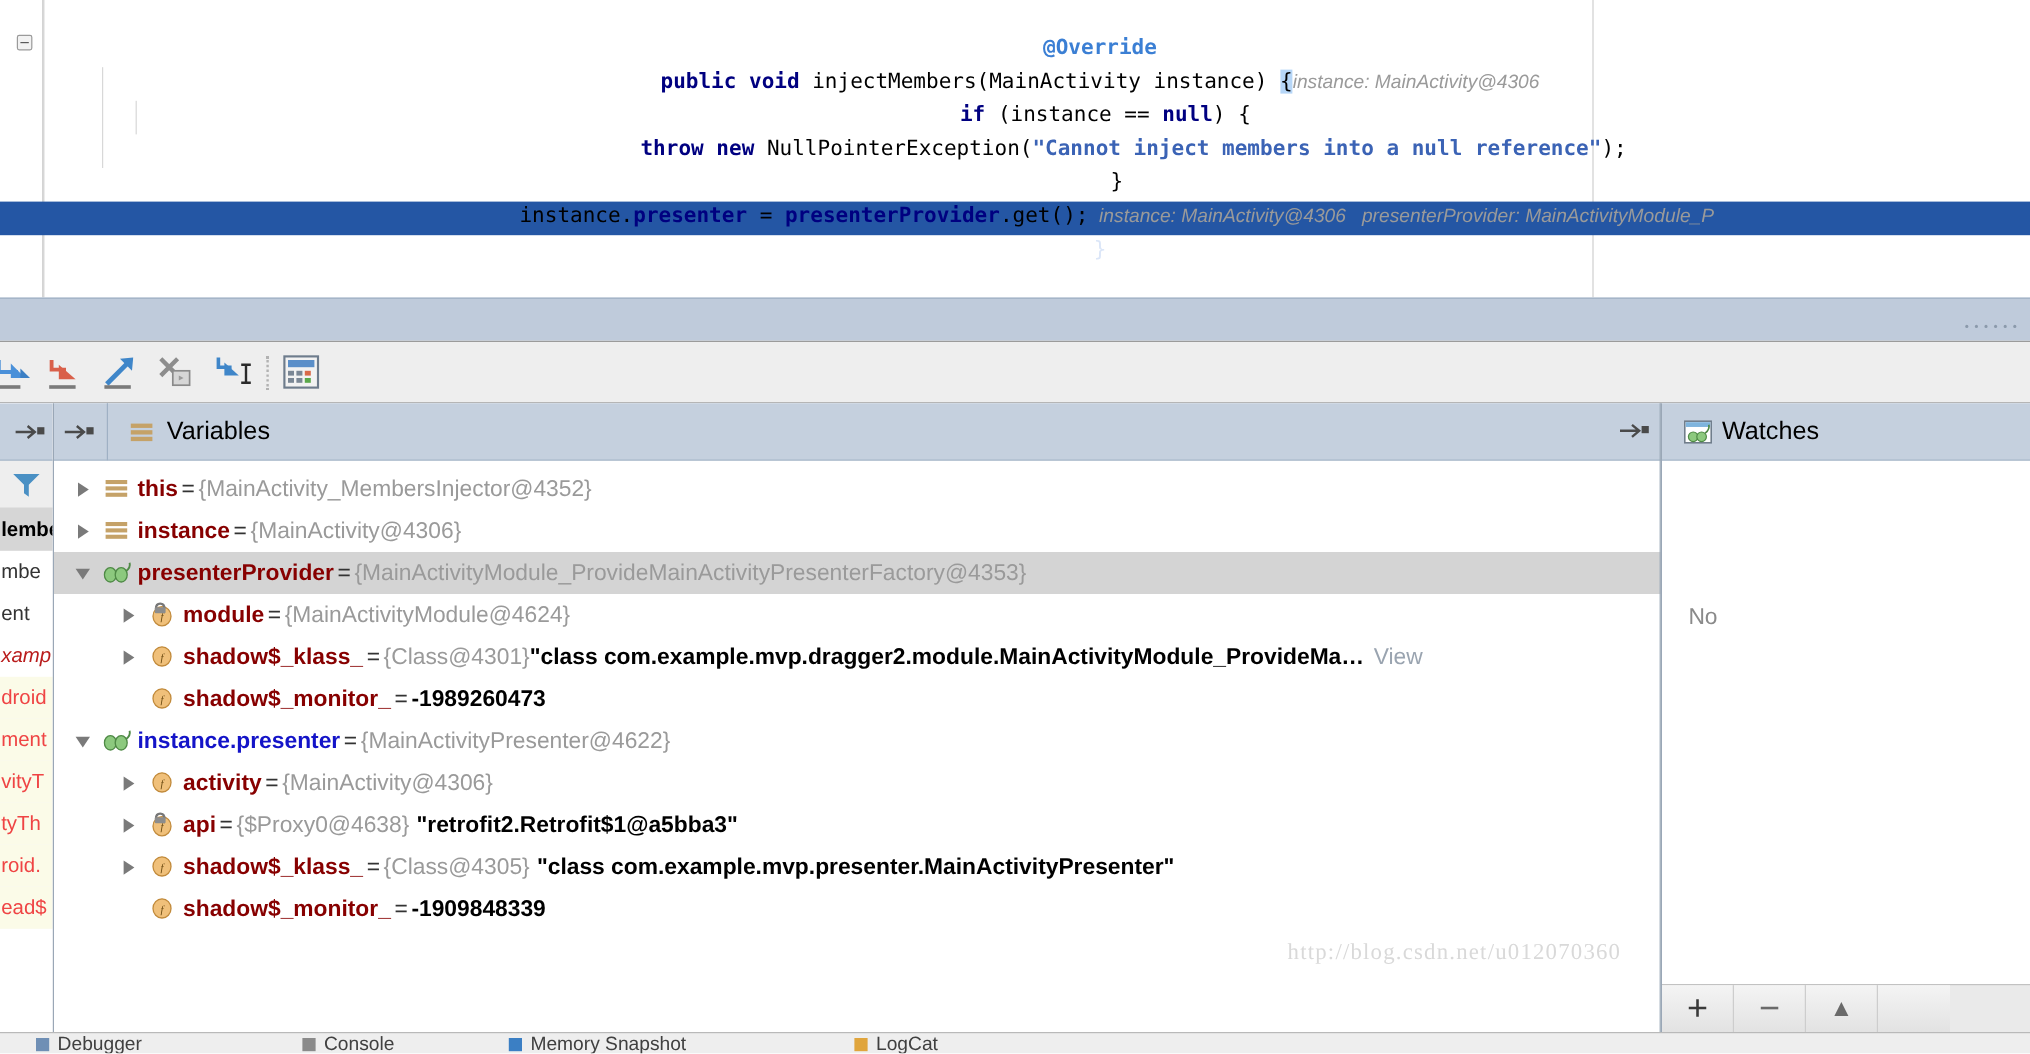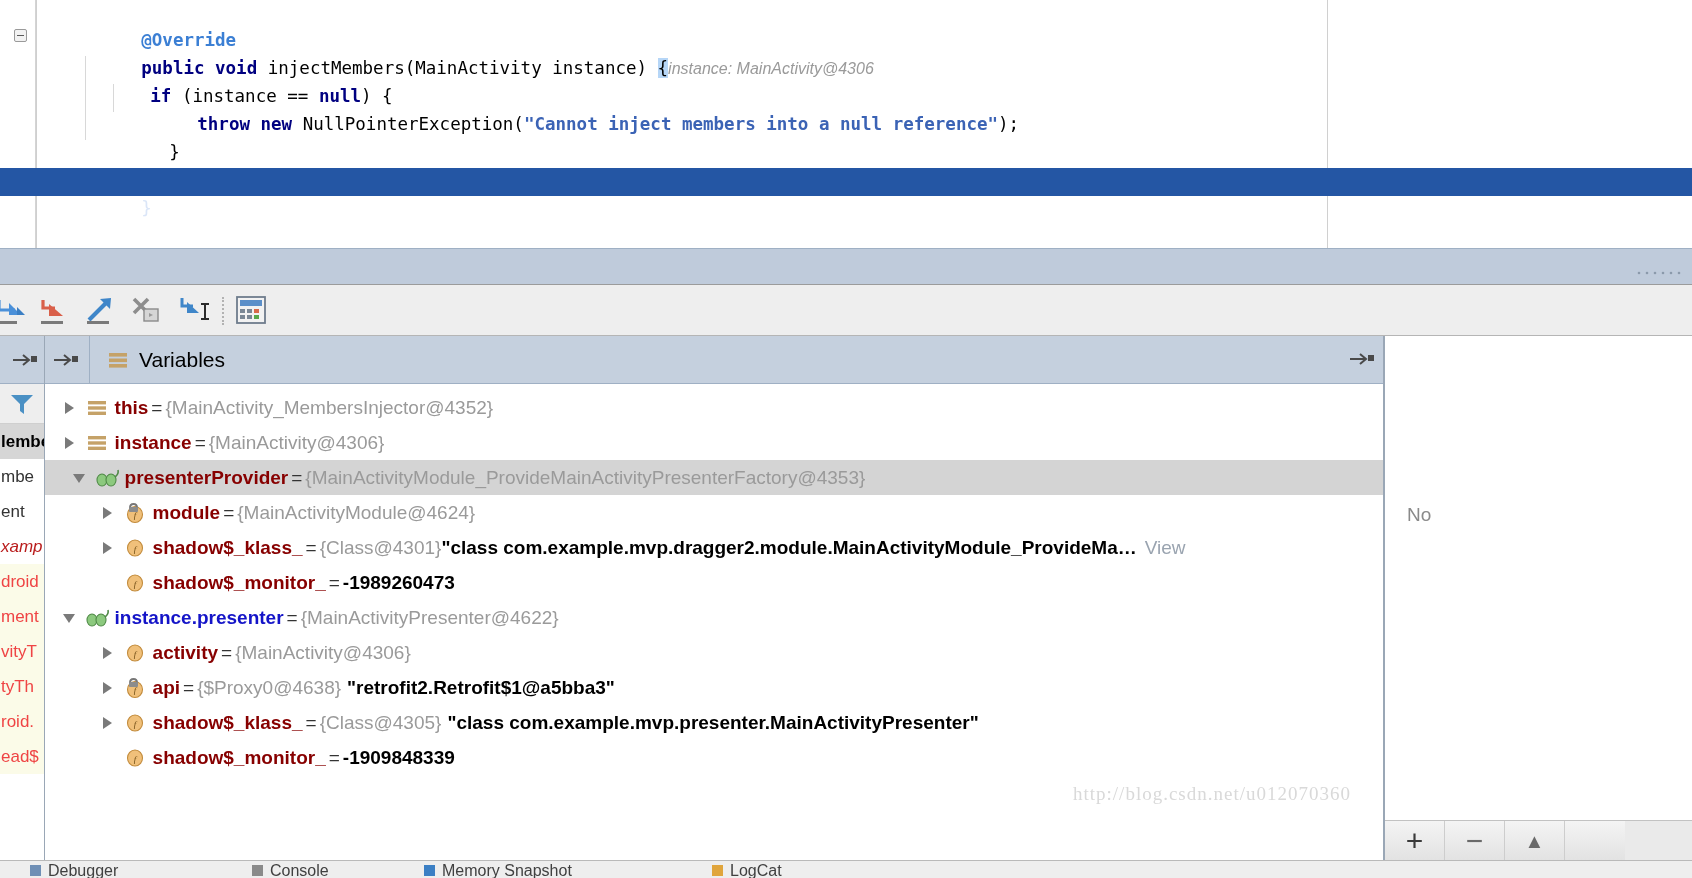--- a/index.html
+++ b/index.html
@@ -8,21 +8,21 @@
     width: 1692px; height: 878px;
     overflow: hidden;
     background: #ffffff;
     font-family: "Liberation Sans", sans-serif;
   }
   #app { position: relative; width: 1692px; height: 878px; }
 
   
   .editor {
     position: absolute; left: 0; top: 0; width: 1692px; height: 248px;
-    background: #ffffff; overflow: hidden;
+    background: #ffffff; overflow: hidden; text-align: center;
   }
   .gutter {
     position: absolute; left: 0; top: 0; width: 36px; height: 248px;
     background: #ffffff; border-right: 1px solid #d4d4d4;
   }
   .gutter-sep {
     position: absolute; left: 36px; top: 0; width: 1px; height: 248px;
     background: #cfcfcf;
   }
   .fold-marker {
@@ -143,21 +143,21 @@
 
   .vars-tree {
     position: absolute; left: 0; top: 48px; width: 1340px; height: 476px;
     background: #ffffff; overflow: hidden;
   }
   .vrow {
     position: relative; height: 35px; line-height: 35px;
     white-space: nowrap; font-size: 19px;
     font-family: "Liberation Sans", sans-serif;
   }
-  .vrow.selected { background: #d4d4d4; padding-left: 10px; }
+  .vrow.selected { background: #d4d4d4; }
   .twisty {
     display: inline-block; width: 18px; height: 35px; vertical-align: top;
     position: relative;
   }
   .twisty.closed::before {
     content: ""; position: absolute; left: 3px; top: 12px;
     border-left: 9px solid #7a7a7a;
     border-top: 6px solid transparent; border-bottom: 6px solid transparent;
   }
   .twisty.open::before {
@@ -259,20 +259,23 @@
       </div>
 
       <div class="cline" style="top: 82px; padding-left: 76px; position: absolute; left: 0px; right: 0px;">
         <span class="kw">throw new </span><span class="plain">NullPointerException(</span><span class="str">"Cannot inject members into a null reference"</span><span class="plain">);</span>
       </div>
 
       <div class="cline" style="top: 110px; padding-left: 48px; position: absolute; left: 0px; right: 0px;">
         <span class="plain">}</span>
       </div>
 
+      <div class="cline" style="top: 138px; padding-left: 48px; position: absolute; left: 0px; right: 0px;">
+        <span class="plain">instance.</span><span class="kw">presenter</span><span class="plain"> = </span><span class="kw">presenterProvider</span><span class="plain">.get();</span><span class="hint">  <span>instance: MainActivity@4306</span>&nbsp;&nbsp;&nbsp;<span>presenterProvider: MainActivityModule_P</span></span>
+      </div>
 
       <div class="cline" style="top: 166px; position: absolute; left: 0px; right: 0px;">
         <span class="code-txt" style="color:#dbe6f8;">}</span>
       </div>
 
       <div class="cline" style="top: 194px; position: absolute; left: 0px; right: 0px;">&nbsp;</div>
 
       <div class="cline" style="top: 222px; position: absolute; left: 0px; right: 0px;">
         
       </div>
@@ -527,20 +530,32 @@
               <ellipse cx="11" cy="11" rx="7.5" ry="8" fill="#f0c07a" stroke="#c28b3c" stroke-width="1.1"></ellipse>
               <text x="11" y="14.5" font-size="9" fill="#6b4a12" text-anchor="middle" font-family="Liberation Serif, serif" font-style="italic">f</text>
             </svg>
           </span><span class="vname">shadow$_monitor_</span><span class="veq">=</span><span class="vnum">-1909848339</span>
         </div>
 
       </div>
     </div>
 
     <div class="watch-panel">
+      <div class="panel-head watch-head">
+        <span class="head-icon" style="margin-left:18px;">
+          <svg width="24" height="22" viewBox="0 0 24 22">
+            <rect x="1" y="2" width="22" height="18" fill="#ffffff" stroke="#6f7c8a" stroke-width="1.3"></rect>
+            <rect x="1.8" y="2.8" width="20.4" height="4" fill="#7fb4dd"></rect>
+            <ellipse cx="8" cy="15" rx="4" ry="4" fill="#8cc97e" stroke="#4f8a46" stroke-width="1"></ellipse>
+            <ellipse cx="15" cy="15" rx="4" ry="4" fill="#8cc97e" stroke="#4f8a46" stroke-width="1"></ellipse>
+            <path d="M18 12 Q22 9 21 5" stroke="#4f8a46" stroke-width="1.4" fill="none"></path>
+          </svg>
+        </span>
+        <span class="head-title">Watches</span>
+      </div>
       <div class="watch-body">
         <div class="watch-empty">No</div>
       </div>
       <div class="watch-btns">
         <div class="wbtn">
           <span style="font-size:30px;color:#3a3a3a;line-height:1;">+</span>
         </div>
         <div class="wbtn">
           <span style="font-size:30px;color:#6a6a6a;line-height:1;">−</span>
         </div>

